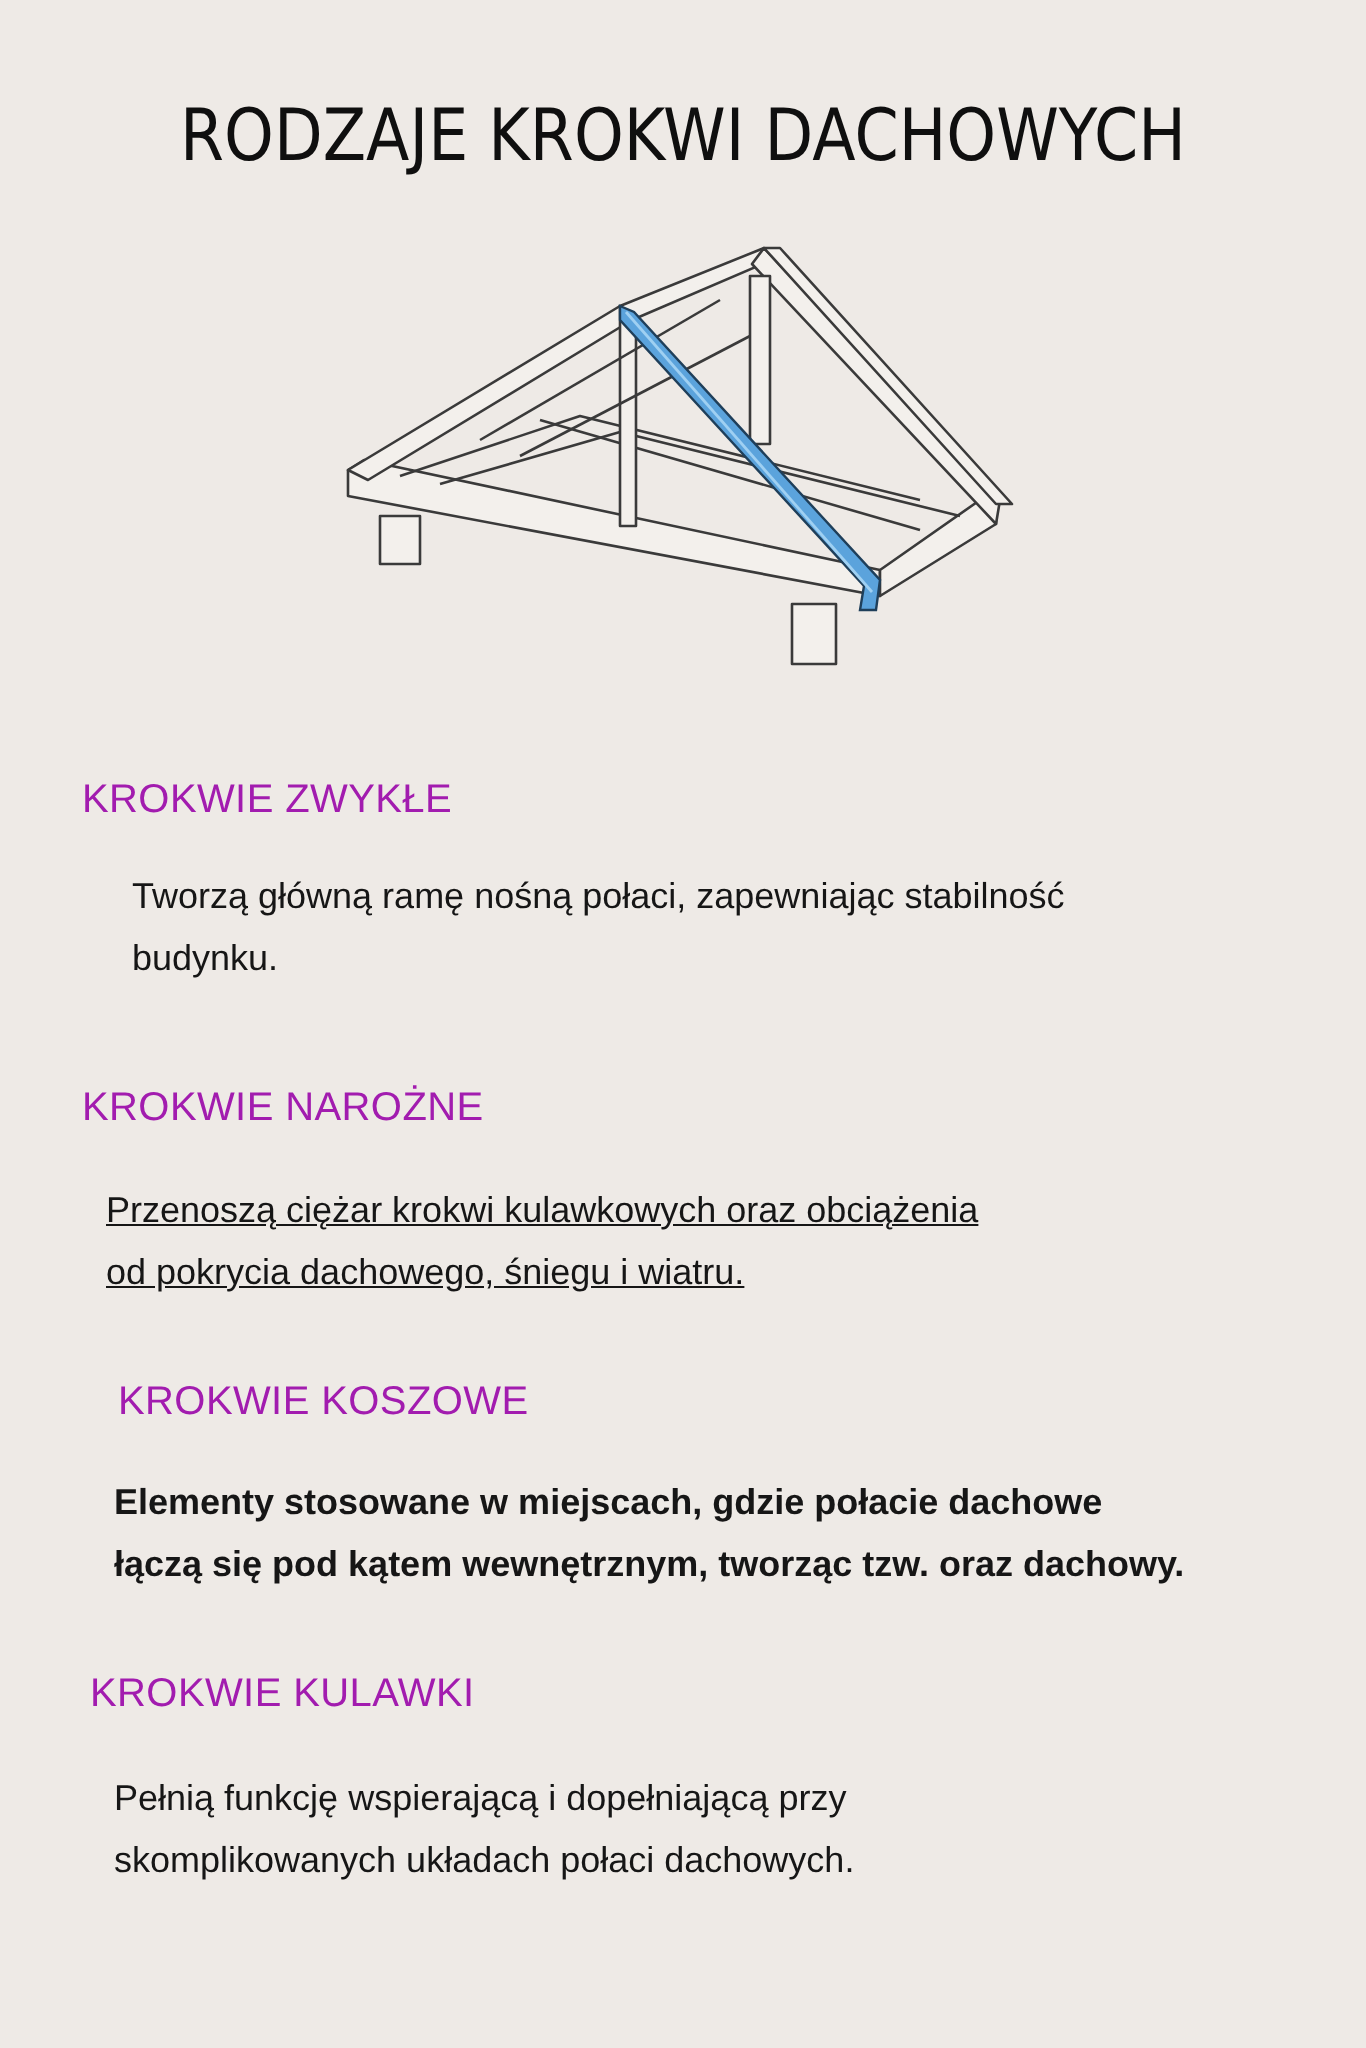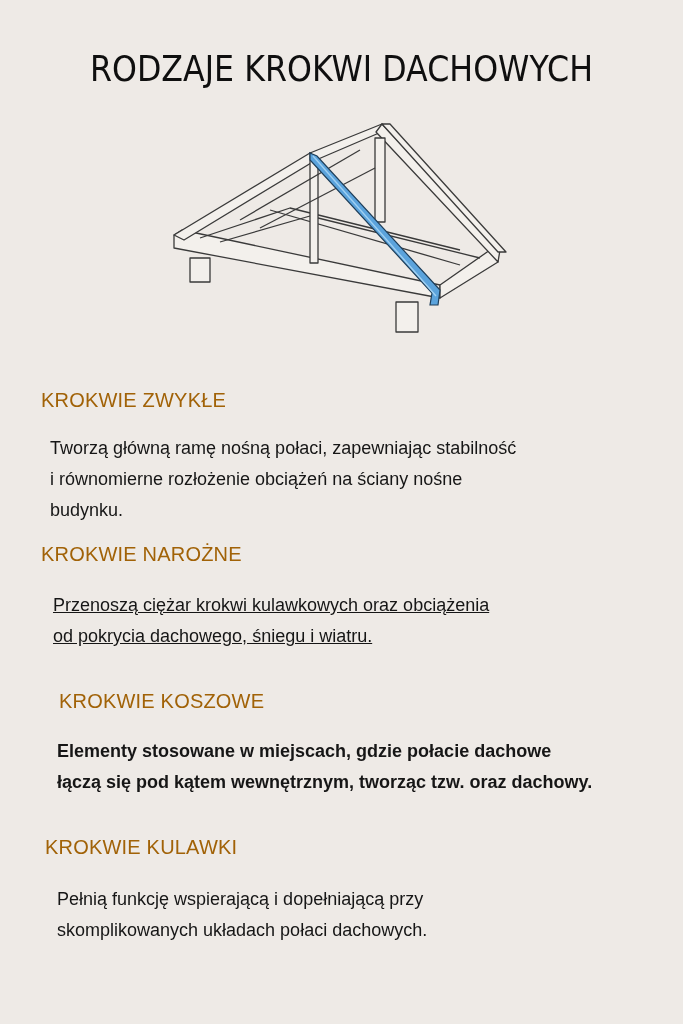--- a/index.html
+++ b/index.html
@@ -20,21 +20,21 @@
     transform: scaleX(0.88);
     transform-origin: center;
     white-space: nowrap;
   }
   .illustration {
     position: absolute; left: 160px; top: 110px; width: 370px; height: 240px;
   }
   .section-heading {
     position: absolute;
     font-size: 20px; font-weight: 400;
-    color: #a16207;
+    color: #a21caf;
     white-space: nowrap;
     letter-spacing: 0.2px;
   }
   .section-body {
     position: absolute;
     font-size: 18px; line-height: 31px;
     color: #161616;
     white-space: nowrap;
   }
 </style>
@@ -70,23 +70,22 @@
 
     <polyline points="80,110 200,40" fill="none"></polyline>
     <polyline points="100,118 215,58" fill="none"></polyline>
   </g>
 
   <polygon points="150,43 157,46 280,180 278,195 270,195 272,183 150,50" fill="#5ba3dc" stroke="#1f3f5a" stroke-width="1.2"></polygon>
   <polyline points="153,46 276,186" fill="none" stroke="#9fd0f2" stroke-width="1.4"></polyline>
 </svg>
 
 <div class="section-heading" style="left:41px; top:389px;">KROKWIE ZWYKŁE</div>
-<div class="section-body" style="left:50px; top:433px;">
+<div class="section-body" style="left:66px; top:433px;">
   <div>Tworzą główną ramę nośną połaci, zapewniając stabilność</div>
-  <div>i równomierne rozłożenie obciążeń na ściany nośne</div>
   <div>budynku.</div>
 </div>
 
 <div class="section-heading" style="left:41px; top:543px;">KROKWIE NAROŻNE</div>
 <div class="section-body" style="left:53px; top:590px;text-decoration:underline;">
   <div>Przenoszą ciężar krokwi kulawkowych oraz obciążenia</div>
   <div>od pokrycia dachowego, śniegu i wiatru.</div>
 </div>
 
 <div class="section-heading" style="left:59px; top:690px;">KROKWIE KOSZOWE</div>

